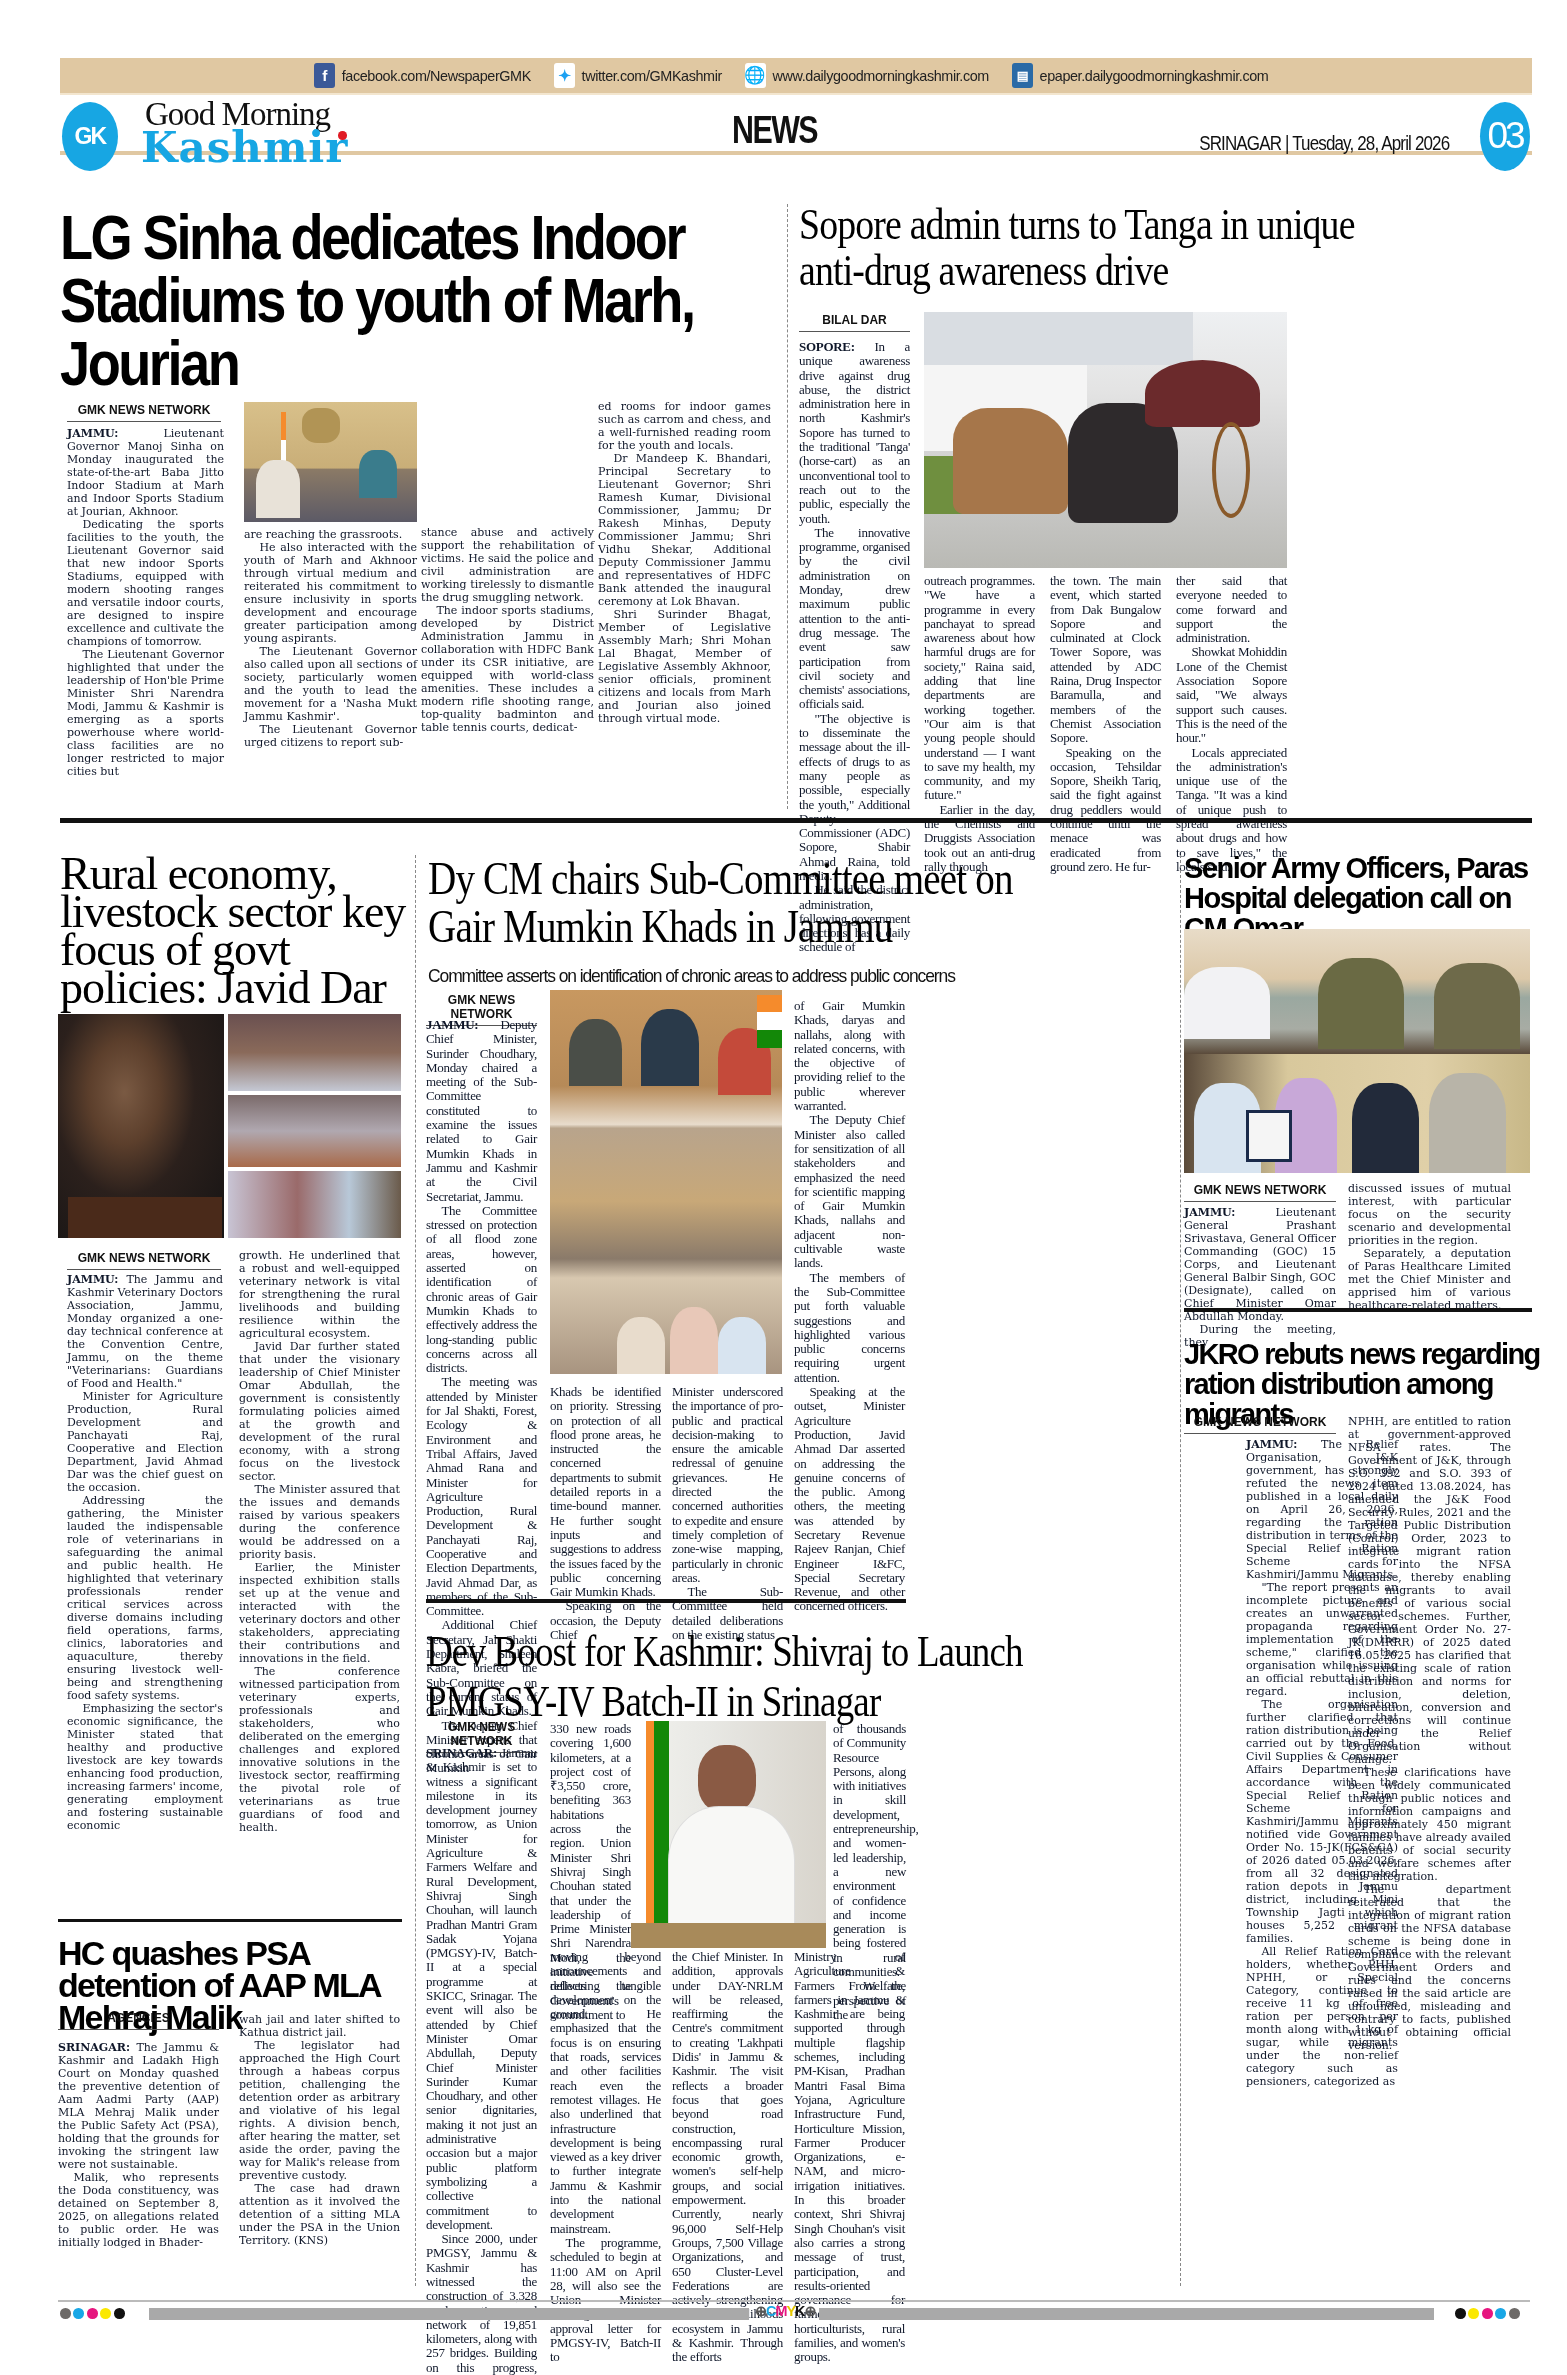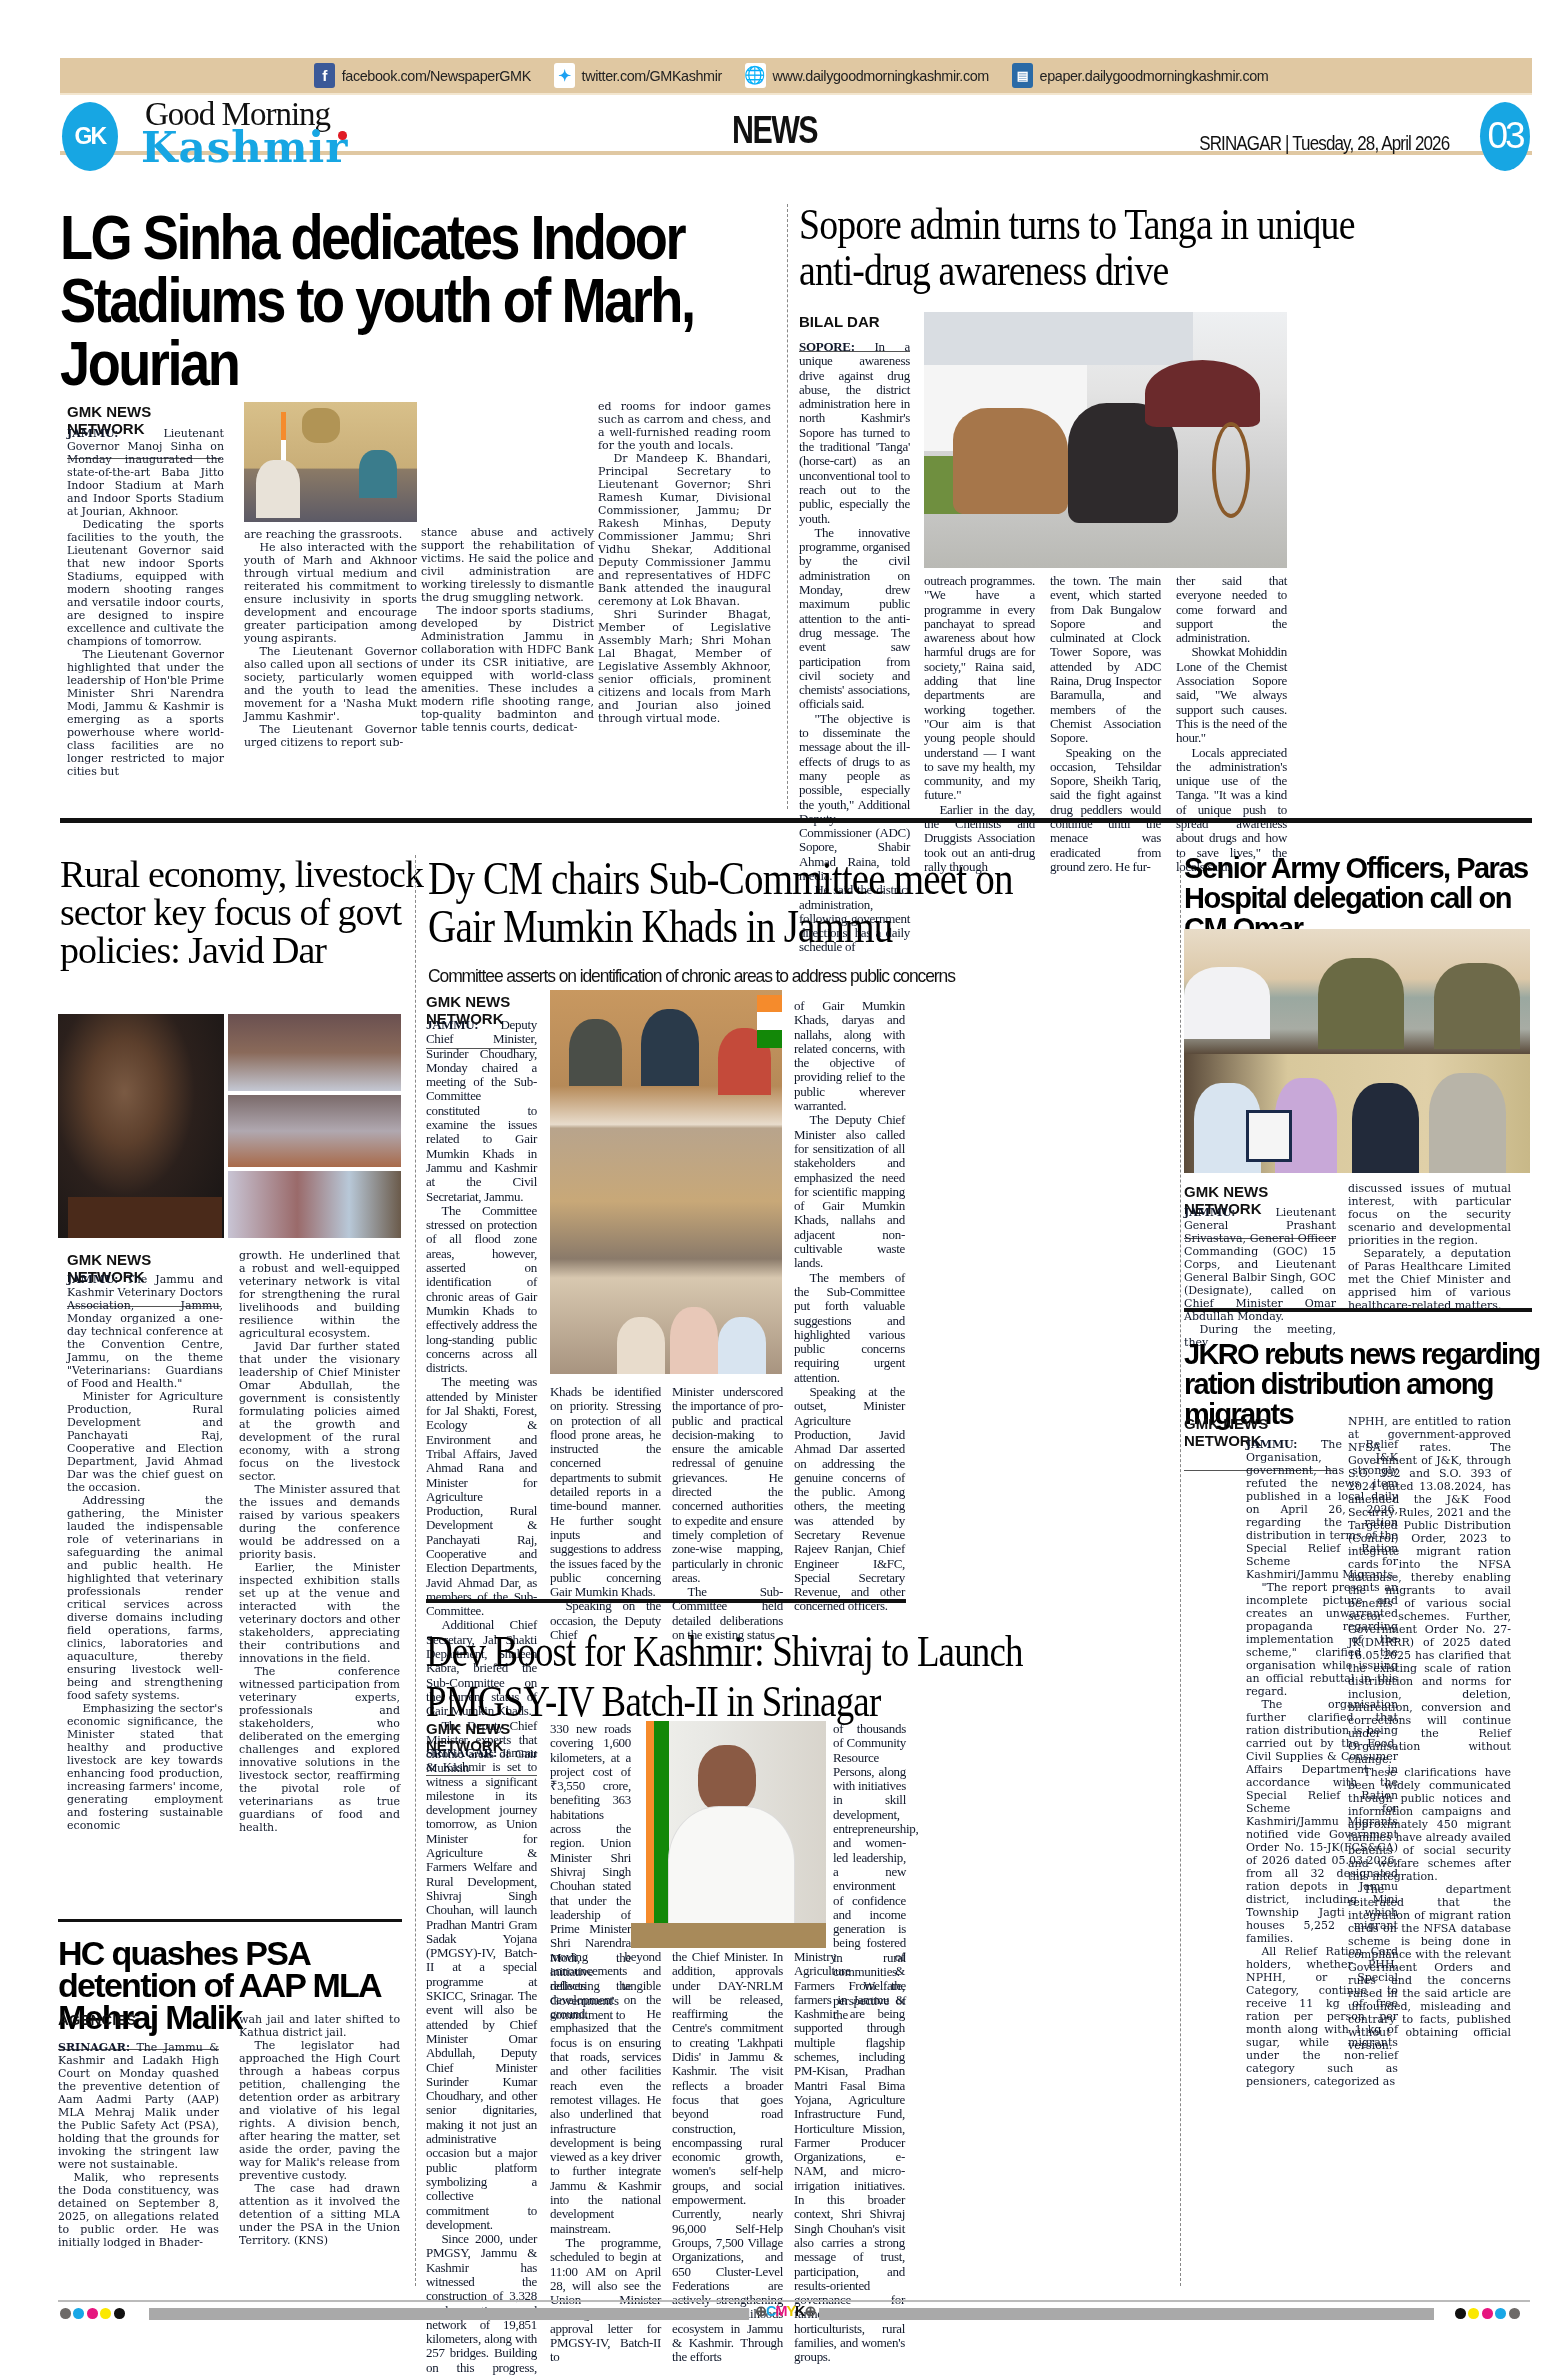--- a/index.html
+++ b/index.html
@@ -11,21 +11,21 @@
 .masthead{left:60px;top:94px;width:1472px;height:61px;border-bottom:4.8px solid #e0c8a2}
 .logo-circle{left:1.9px;top:7.7px;width:56px;height:69px;border-radius:50%;background:#17a6e3;color:#fff;display:flex;align-items:center;justify-content:center;font-family:"Liberation Sans",sans-serif;font-size:23px;font-weight:bold;letter-spacing:-1.9px}
 .logo-gm{left:85px;top:1.9px;font-family:"Liberation Serif",serif;font-size:33px;color:#111;letter-spacing:-1px}
 .logo-k{left:81px;top:29px;font-family:"DejaVu Serif",serif;font-size:42px;font-weight:bold;color:#17a6e3;letter-spacing:1px}
 .logo-dot{left:109px;top:83px;width:8.6px;height:8.6px;border-radius:50%;background:#e01b24;position:absolute}
 .sect-title{left:672px;top:15.4px;font-family:"Liberation Sans",sans-serif;font-weight:bold;font-size:38px;letter-spacing:-1.9px;transform:scaleX(0.8);transform-origin:left}
 .dateline{right:83px;top:38px;font-family:"Liberation Sans",sans-serif;font-size:20px;letter-spacing:-1px;transform:scaleX(0.85);transform-origin:right}
 .pageno{right:1.9px;top:7.7px;width:50px;height:69px;border-radius:50%;background:#17a6e3;color:#fff;display:flex;align-items:center;justify-content:center;font-family:"Liberation Sans",sans-serif;font-size:37px;letter-spacing:-2.9px}
 .h-sans{font-family:"Liberation Sans",sans-serif;font-weight:bold;letter-spacing:-1.9px;line-height:1.0;color:#000}
 .h-serif{font-family:"Liberation Serif",serif;line-height:1.02;color:#000;letter-spacing:-1px}
-.byline{font-family:"Liberation Sans",sans-serif;font-weight:bold;font-size:15px;text-align:left;padding-bottom:21px;border-bottom:1.4px solid #555;letter-spacing:0}
+.byline{font-family:"Liberation Sans",sans-serif;font-weight:bold;font-size:12px;text-align:center;padding-bottom:4px;border-bottom:1.4px solid #555;letter-spacing:0}
 .body{font-family:"DejaVu Serif",serif;font-size:11px;line-height:13px;text-align:justify;hyphens:auto;color:#0f172a}
 .body.condensed{font-family:"Liberation Serif",serif;font-size:13px;line-height:14.3px;letter-spacing:-0.3px}
 .body p{text-indent:15.4px}
 .body p.first{text-indent:0}
 .lead{font-weight:bold}
 .photo{overflow:hidden;border:0}
 .rule{background:#111;height:4.8px}
 .vdash{border-left:1.4px dashed #888;width:0}
 .sub{font-family:"Liberation Sans",sans-serif;font-size:19px;letter-spacing:-1.2px;color:#111}
 .dot{width:10.6px;height:10.6px;border-radius:50%;display:inline-block;margin-right:2.9px}
@@ -120,21 +120,21 @@
   <p>Speaking on the occasion, Tehsildar Sopore, Sheikh Tariq, said the fight against drug peddlers would continue until the menace was eradicated from ground zero. He fur-</p>
 </div>
 <div class="abs body condensed" style="left:1176px;top:574px;width:111px">
   <p class="first">ther said that everyone needed to come forward and support the administration.</p>
   <p>Showkat Mohiddin Lone of the Chemist Association Sopore said, "We always support such causes. This is the need of the hour."</p>
   <p>Locals appreciated the administration's unique use of the Tanga. "It was a kind of unique push to spread awareness about drugs and how to save lives," the locals said.</p>
 </div>
 
 <div class="abs rule" style="left:60px;top:818px;width:1472px"></div>
 
-<div class="abs h-serif" style="left:60px;top:855px;width:375px;font-size:38px;line-height:38px">Rural economy, livestock sector key focus of govt policies: Javid Dar</div>
+<div class="abs h-serif" style="left:60px;top:855px;width:375px;font-size:46px;line-height:38px">Rural economy, livestock sector key focus of govt policies: Javid Dar</div>
 <div class="abs photo" style="left:58px;top:1014px;width:166px;height:224px;background:radial-gradient(ellipse at 40% 35%,#7a5a43 0%,#5c3f2c 25%,#2b201c 50%,#161414 100%)">
   <div class="abs" style="left:9.6px;top:183px;width:154px;height:41px;background:#4a2a1a"></div>
 </div>
 <div class="abs photo" style="left:228px;top:1014px;width:173px;height:77px;background:linear-gradient(180deg,#6a5050 0%,#8a6a5a 50%,#c4c8d4 100%)"></div>
 <div class="abs photo" style="left:228px;top:1095px;width:173px;height:72px;background:linear-gradient(180deg,#7a6a6a 0%,#b0a8b0 50%,#a86a4a 100%)"></div>
 <div class="abs photo" style="left:228px;top:1171px;width:173px;height:67px;background:linear-gradient(90deg,#c8c4d4 0%,#9a6a6a 40%,#b8c8d8 70%,#6a5a4a 100%)"></div>
 <div class="abs byline" style="left:67px;top:1251px;width:154px">GMK NEWS NETWORK</div>
 <div class="abs body" style="left:67px;top:1273px;width:156px">
   <p class="first"><span class="lead">JAMMU:</span> <span>The Jammu and Kashmir Veterinary Doctors Association, Jammu, Monday organized a one-day technical conference at the Convention Centre, Jammu, on the theme "Veterinarians: Guardians of Food and Health."</span></p>
   <p>Minister for Agriculture Production, Rural Development and Panchayati Raj, Cooperative and Election Department, Javid Ahmad Dar was the chief guest on the occasion.</p>

